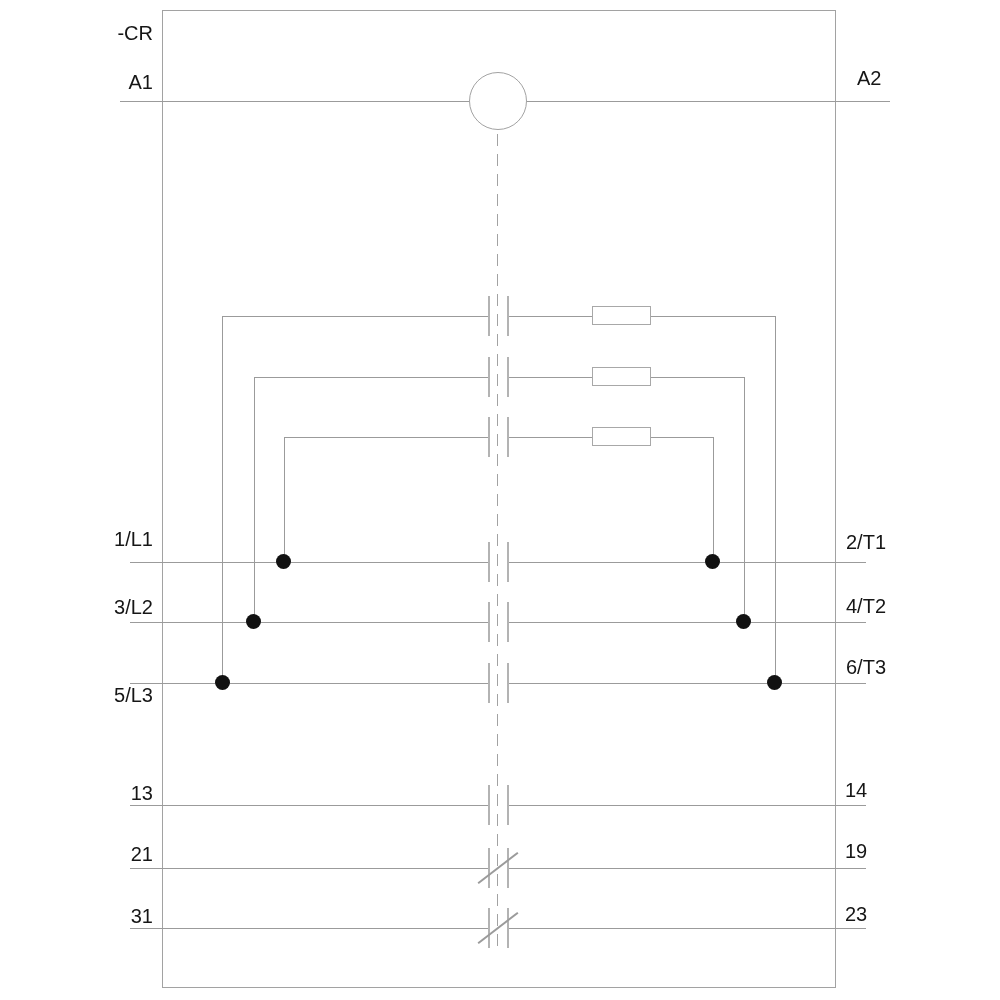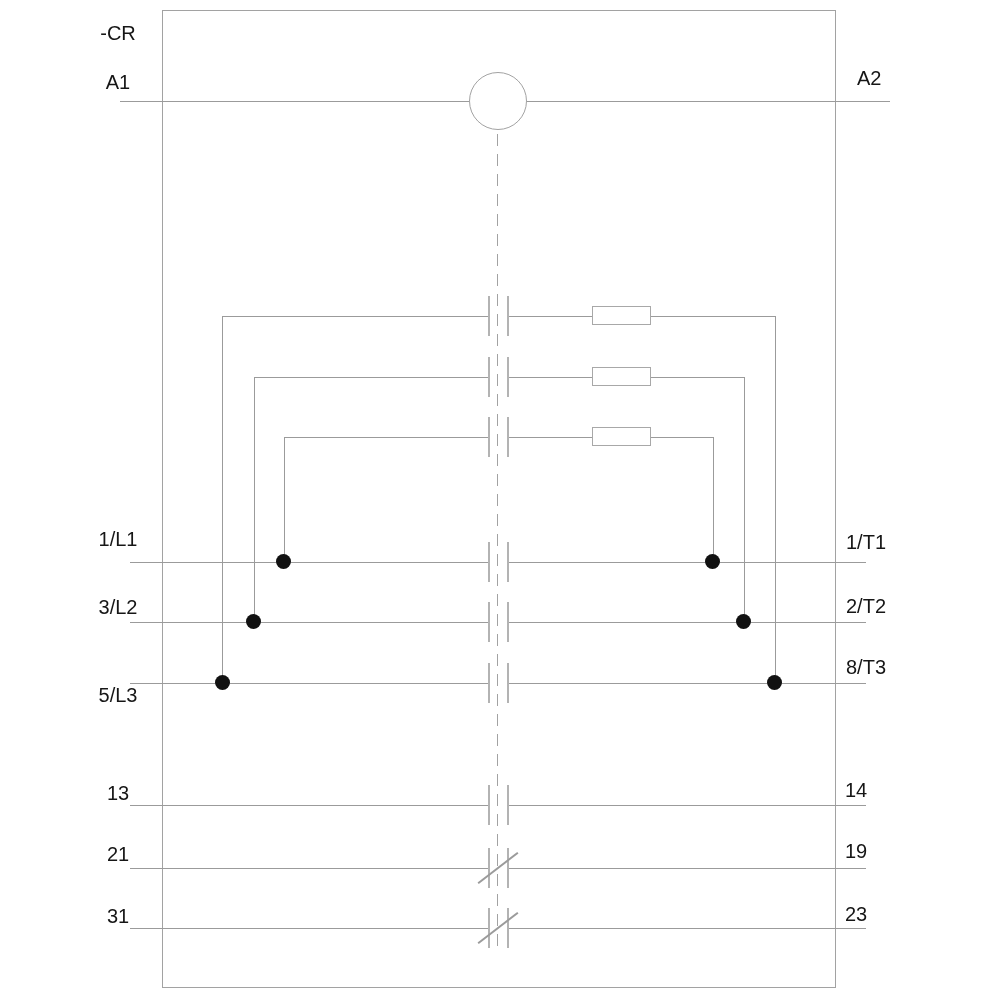--- a/index.html
+++ b/index.html
@@ -29,21 +29,21 @@
     position:absolute;width:15px;height:15px;border-radius:50%;background:#111111;
   }
   .slash{
     position:absolute;width:50px;height:2px;background:#9b9b9b;
     transform:rotate(-37.5deg);
   }
   .lbl{
     position:absolute;font-size:20px;line-height:20px;color:#161616;
     white-space:nowrap;
   }
-  .lbl-l{width:70px;text-align:center;}
+  .lbl-l{width:70px;text-align:right;}
   .lbl-r{text-align:center;}
 </style>
 </head>
 <body>
 
 <div id="canvas">
 
   <div class="frame" style="left:162px;top:10px;width:672px;height:976px;"></div>
 
   <div class="hwire" style="left:120px;top:101px;width:349px;"></div>
@@ -122,23 +122,23 @@
   <div class="slash" style="left:473px;top:867px;"></div>
   <div class="slash" style="left:473px;top:927px;"></div>
 
   <div class="lbl lbl-l" style="left:83px;top:23px;">-CR</div>
   <div class="lbl lbl-l" style="left:83px;top:72px;">A1</div>
   <div class="lbl lbl-r" style="left:857px;top:68px;">A2</div>
 
   <div class="lbl lbl-l" style="left:83px;top:529px;">1/L1</div>
   <div class="lbl lbl-l" style="left:83px;top:597px;">3/L2</div>
   <div class="lbl lbl-l" style="left:83px;top:657px;margin-top:28px;">5/L3</div>
-  <div class="lbl lbl-r" style="left:846px;top:532px;">1/T1</div>
-  <div class="lbl lbl-r" style="left:846px;top:596px;">2/T2</div>
-  <div class="lbl lbl-r" style="left:846px;top:657px;">8/T3</div>
+  <div class="lbl lbl-r" style="left:846px;top:532px;">2/T1</div>
+  <div class="lbl lbl-r" style="left:846px;top:596px;">4/T2</div>
+  <div class="lbl lbl-r" style="left:846px;top:657px;">6/T3</div>
 
   <div class="lbl lbl-l" style="left:83px;top:783px;">13</div>
   <div class="lbl lbl-r" style="left:845px;top:780px;">14</div>
   <div class="lbl lbl-l" style="left:83px;top:844px;">21</div>
   <div class="lbl lbl-r" style="left:845px;top:841px;">19</div>
   <div class="lbl lbl-l" style="left:83px;top:906px;">31</div>
   <div class="lbl lbl-r" style="left:845px;top:904px;">23</div>
 
 </div>
 

